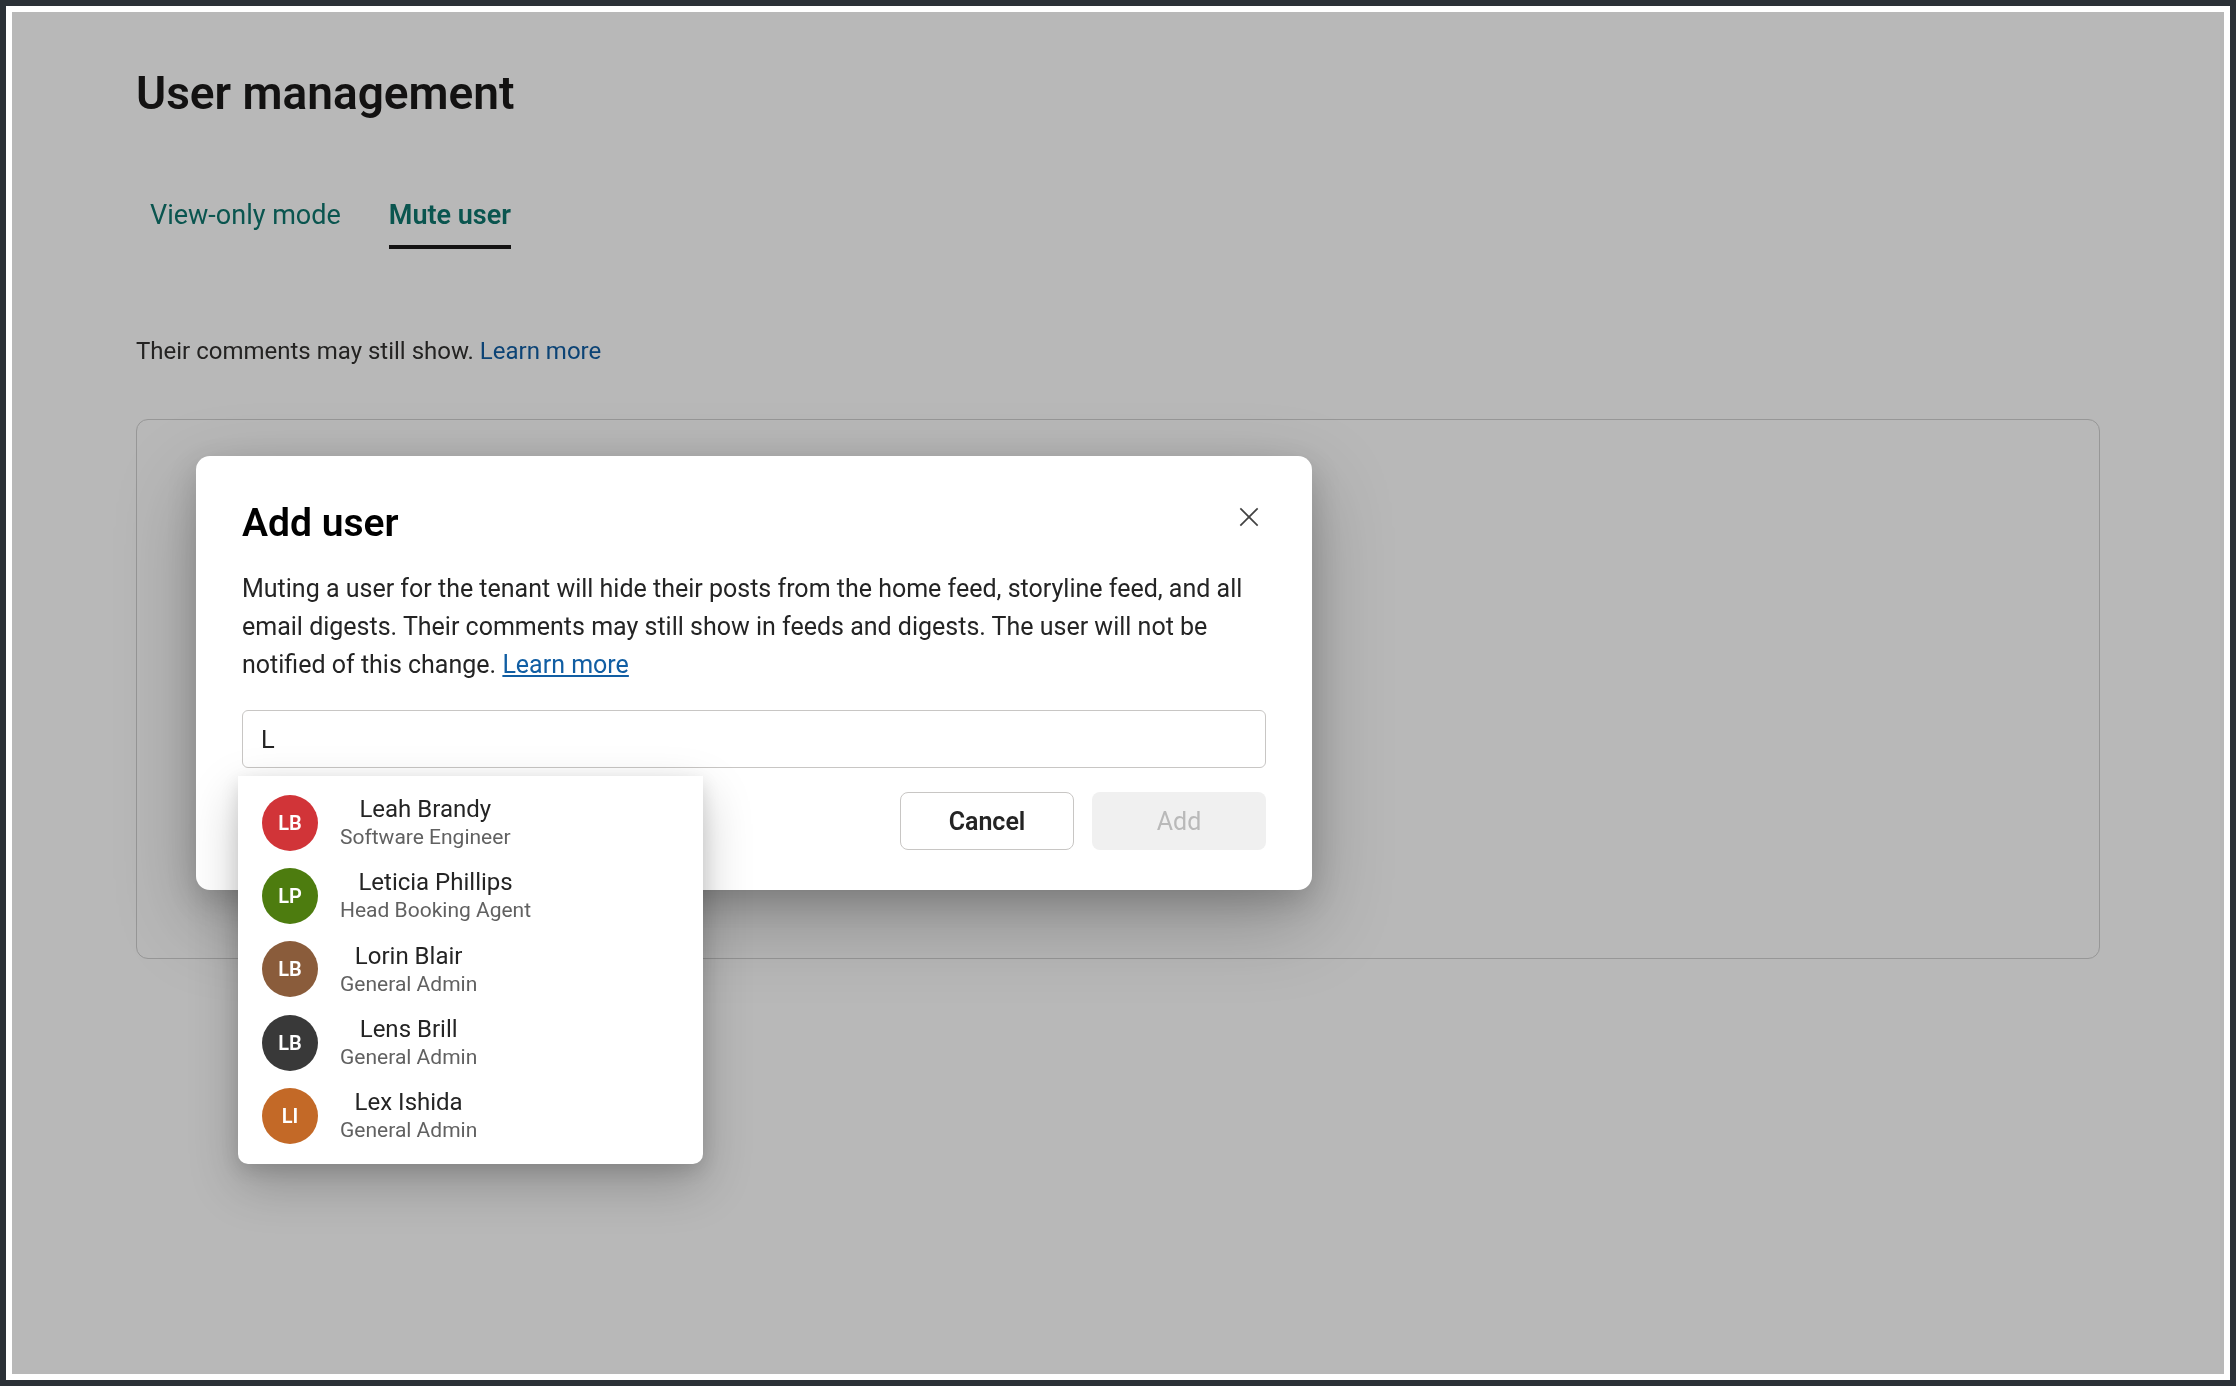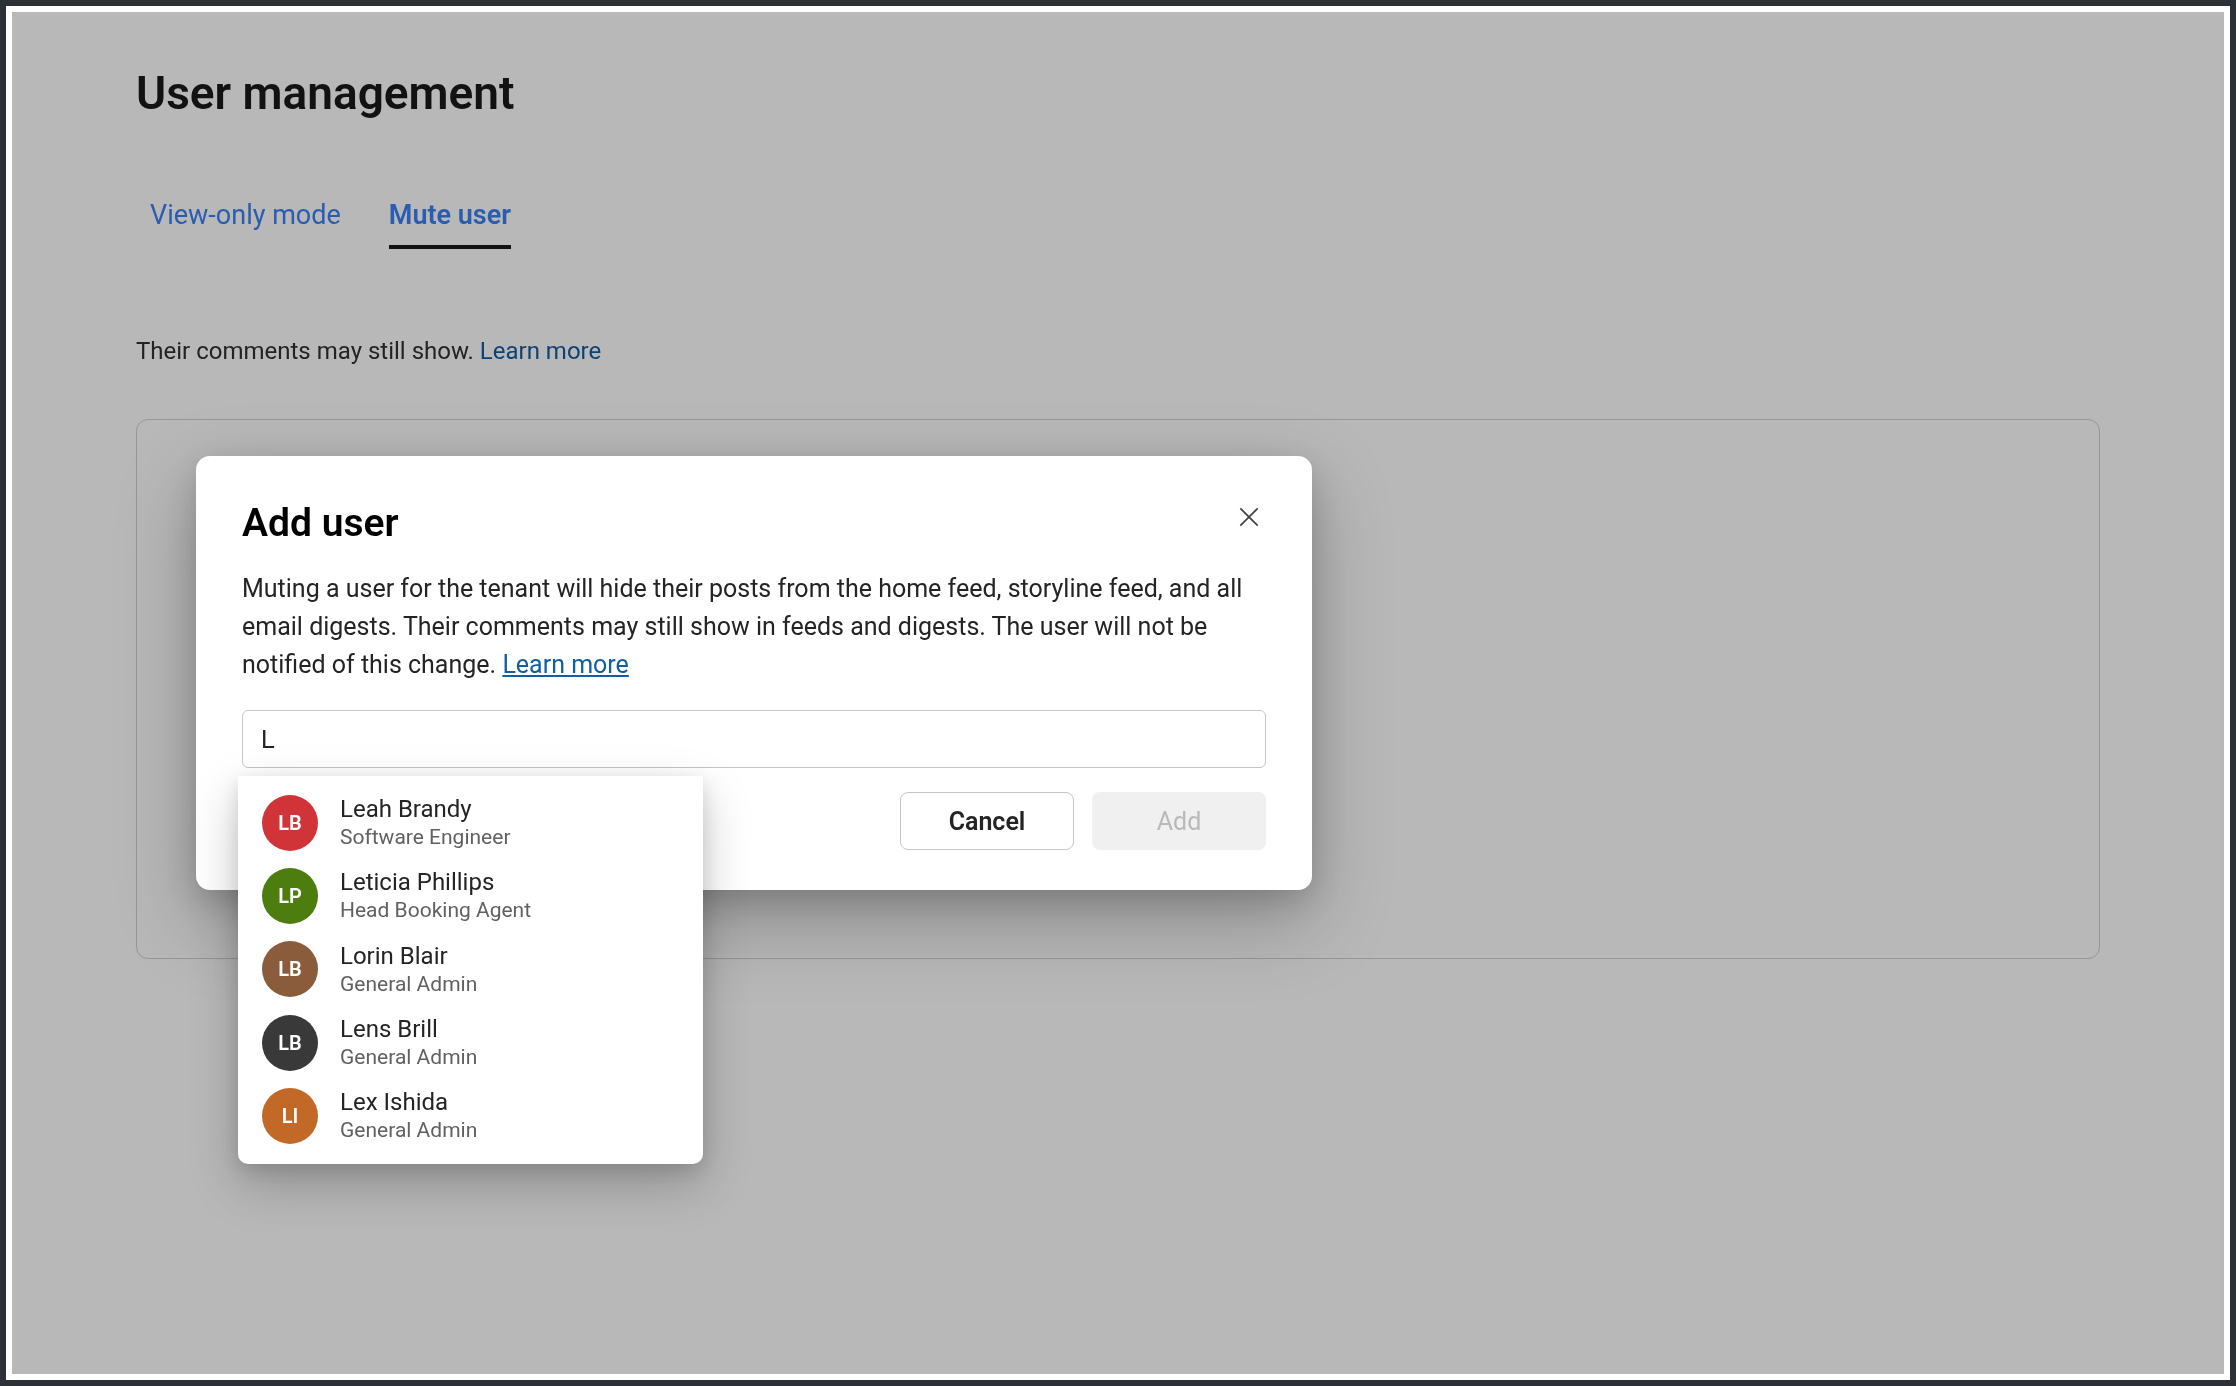--- a/index.html
+++ b/index.html
@@ -29,21 +29,21 @@
     margin-bottom: 79px;
   }
   .tabs {
     display: flex;
     gap: 48px;
     margin-bottom: 50px;
     padding-left: 14px;
   }
   .tab {
     font-size: 27px;
-    color: #3b82f6;
+    color: #0f766e;
     padding-bottom: 14px;
     cursor: pointer;
     font-weight: 400;
   }
   .tab.active {
     font-weight: 600;
     border-bottom: 4px solid #1b1a19;
   }
   .description {
     font-size: 24px;
@@ -166,21 +166,21 @@
     height: 56px;
     border-radius: 50%;
     flex-shrink: 0;
     display: flex;
     align-items: center;
     justify-content: center;
     color: #fff;
     font-weight: 600;
     font-size: 20px;
   }
-  .suggestion-text { display: flex; flex-direction: column; }
+  .suggestion-text { display: flex; flex-direction: column; text-align: center; }
   .suggestion-name {
     font-size: 24px;
     color: #242424;
     line-height: 1.25;
   }
   .suggestion-role {
     font-size: 21px;
     color: #616161;
     line-height: 1.3;
   }

